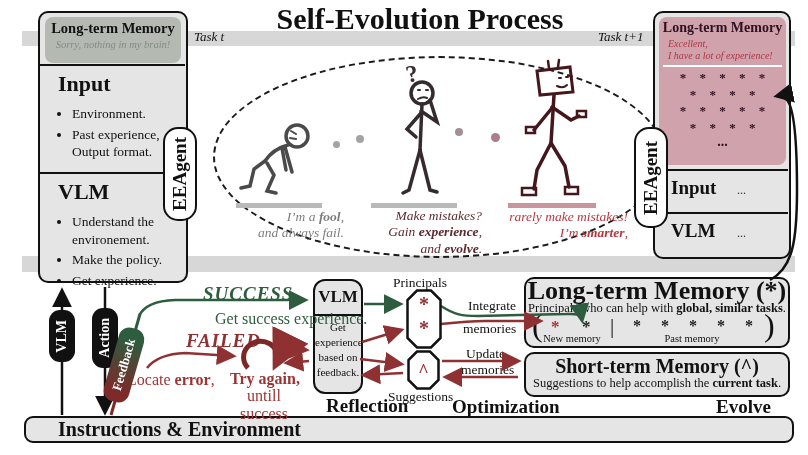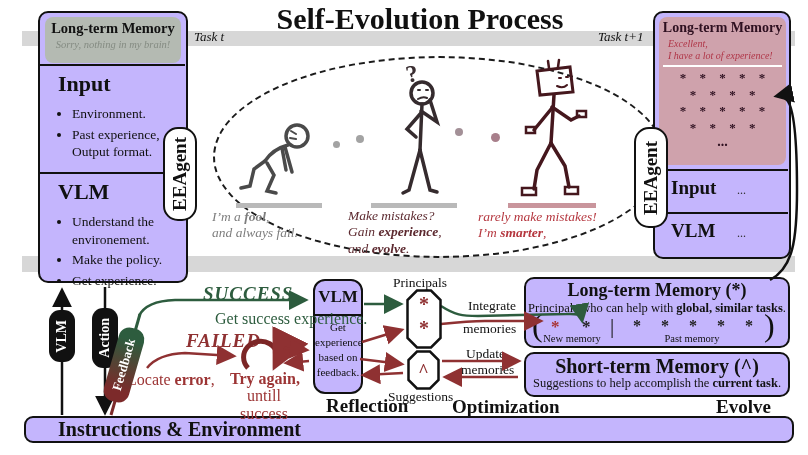--- a/index.html
+++ b/index.html
@@ -1,33 +1,33 @@
 <!DOCTYPE html>
 <html><head>
 <meta charset="utf-8">
 <style>
   html,body{margin:0;padding:0;background:#fff;}
   #stage{position:relative;width:808px;height:455px;background:#fff;overflow:hidden;
          font-family:"Liberation Serif",serif;color:#111;}
   .abs{position:absolute;}
   .grayband{background:#d7d7d7;height:15px;left:22px;width:773px;}
-  .panel{background:#c4b5fd;border:2.5px solid #111;border-radius:10px;box-sizing:border-box;}
+  .panel{background:#e5e5e5;border:2.5px solid #111;border-radius:10px;box-sizing:border-box;}
   .pill-agent{background:#fff;border:2.5px solid #111;border-radius:15px;box-sizing:border-box;
        display:flex;align-items:center;justify-content:center;z-index:7;}
   .vtext{writing-mode:vertical-rl;transform:rotate(180deg);font-weight:bold;font-size:19px;letter-spacing:0px;}
   .blackpill{background:#111;color:#fff;border-radius:11px;display:flex;align-items:center;justify-content:center;z-index:7;}
   .blackpill .vtext{font-size:14px;}
   .ital{font-style:italic;}
   .bold{font-weight:bold;}
   .center{text-align:center;}
   ul.blist{margin:0;padding:0 0 0 16px;list-style:disc outside;}
   ul.blist li{font-size:13.5px;line-height:1.3;margin-bottom:3px;}
   .mem-row{word-spacing:10px;font-weight:bold;color:#2e1020;font-size:13px;line-height:16.5px;text-align:center;}
   .oct{position:absolute;z-index:6;}
-  .caption{font-style:italic;text-align:left;line-height:1.22;font-size:13.5px;}
+  .caption{font-style:italic;text-align:right;line-height:1.22;font-size:13.5px;}
   .groundbar{height:5px;background:#b9b9b9;}
   svg{display:block;}
   .arrowlayer{position:absolute;left:0;top:0;z-index:5;pointer-events:none;}
   .lbl{white-space:nowrap;}
 </style>
 </head>
 <body>
 
 <div id="stage">
 
@@ -191,21 +191,21 @@
   <div class="abs lbl" style="left:388px;top:389px;font-size:13.5px;z-index:4;">Suggestions</div>
 
   <div class="abs lbl" style="left:468px;top:298px;font-size:13.5px;z-index:4;">Integrate</div>
   <div class="abs lbl" style="left:463px;top:321px;font-size:13.5px;z-index:4;">memories</div>
   <div class="abs lbl" style="left:466px;top:346px;font-size:13.5px;z-index:4;">Update</div>
   <div class="abs lbl" style="left:461px;top:362px;font-size:13.5px;z-index:4;">memories</div>
   <div class="abs bold lbl" style="left:452px;top:396px;font-size:19px;z-index:4;">Optimization</div>
   <div class="abs bold lbl" style="left:716px;top:396px;font-size:19px;z-index:4;">Evolve</div>
 
   <div class="abs panel" style="left:524px;top:277px;width:266px;height:71px;z-index:3;">
-    <div class="center bold" style="font-size:18px;margin-top:0px;line-height:23px;">Long-term Memory (*)</div>
+    <div class="center bold" style="font-size:26px;margin-top:0px;line-height:23px;">Long-term Memory (*)</div>
     <div class="center" style="font-size:12.5px;line-height:13px;"><span>Principals who can help with </span><span class="bold">global, similar tasks</span><span>.</span></div>
     <div class="abs" style="left:6px;top:28px;font-size:32px;font-weight:300;">(</div>
     <div class="abs bold" style="left:25px;top:38px;font-size:17px;color:#a83434;">*</div>
     <div class="abs bold" style="left:56px;top:38px;font-size:17px;color:#222;">*</div>
     <div class="abs center" style="left:8px;top:54px;width:76px;font-size:10.5px;">New memory</div>
     <div class="abs" style="left:84px;top:35px;font-size:21px;">|</div>
     <div class="abs bold center" style="left:98px;top:38px;width:138px;font-size:16px;word-spacing:16px;color:#222;">* * * * *</div>
     <div class="abs center" style="left:120px;top:54px;width:92px;font-size:10.5px;">Past memory</div>
     <div class="abs" style="left:238px;top:28px;font-size:32px;font-weight:300;">)</div>
   </div>

